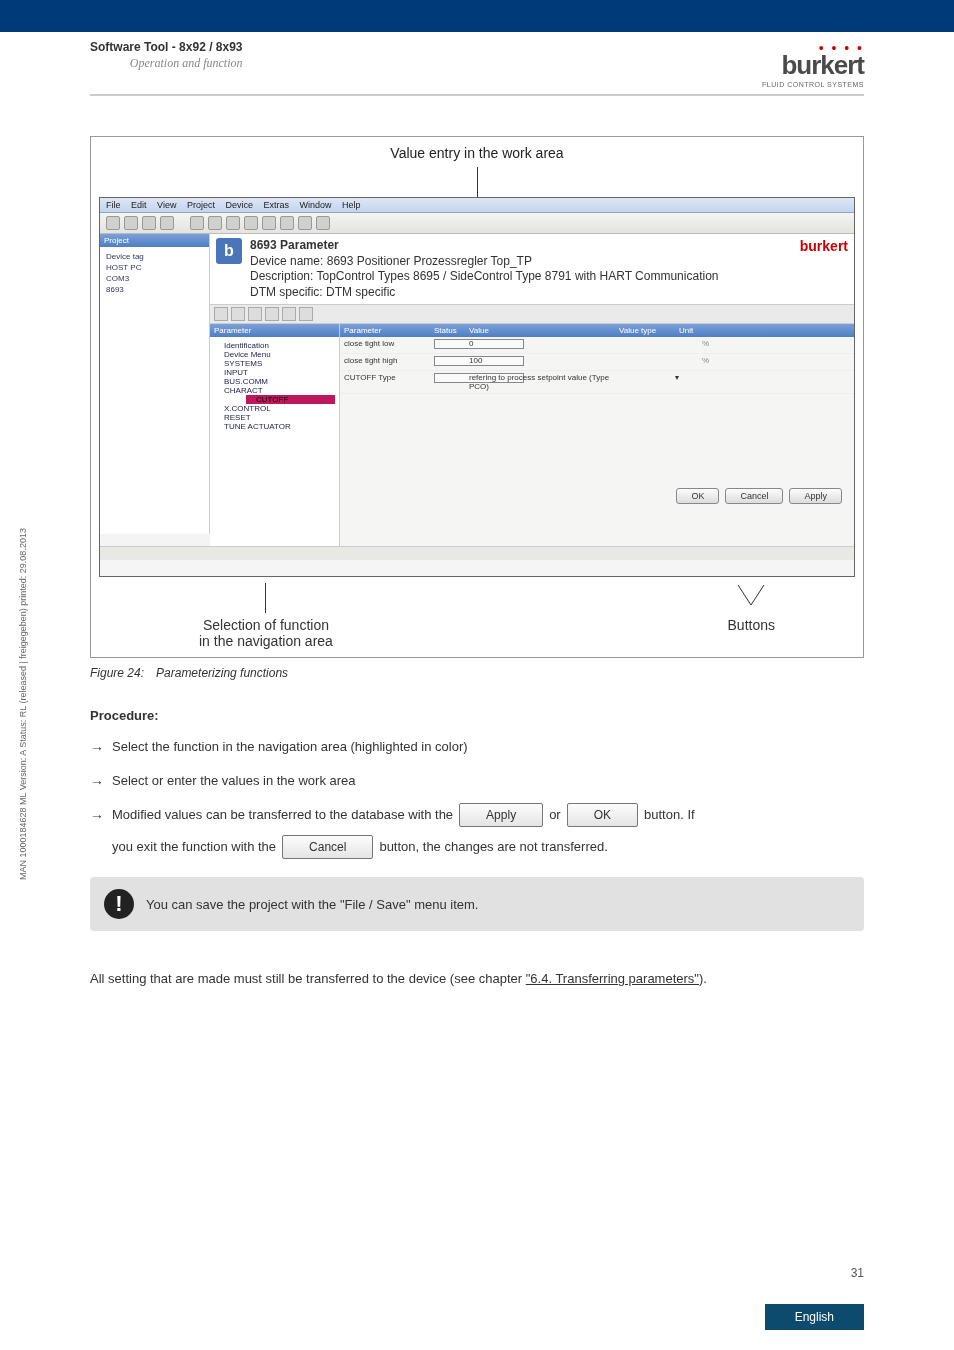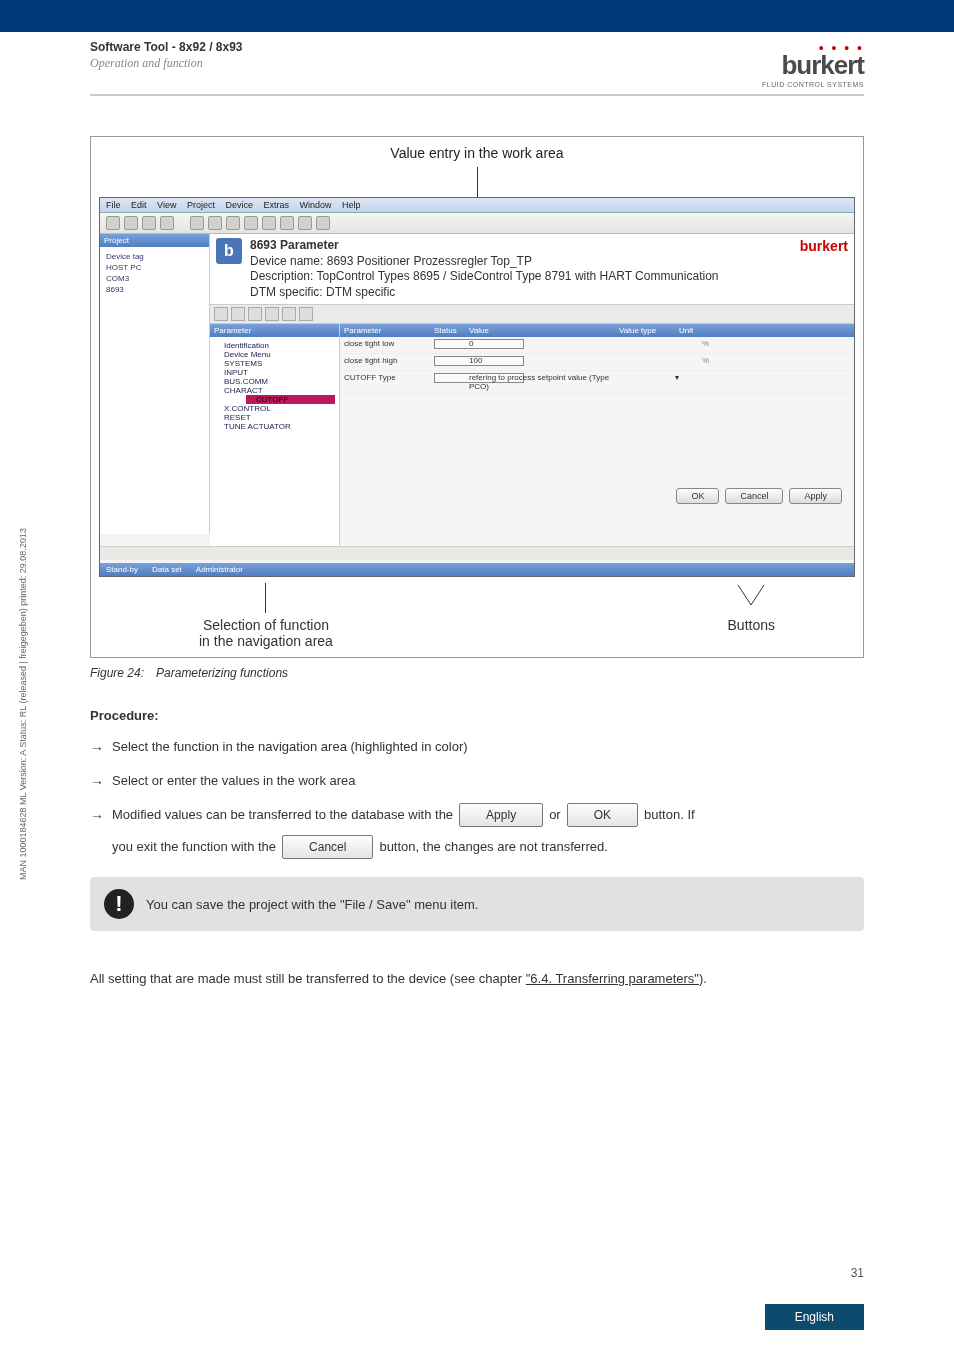--- a/index.html
+++ b/index.html
@@ -8,21 +8,21 @@
     height: 1350px;
     font-family: Arial, Helvetica, sans-serif;
     background: #fff;
     position: relative;
     color: #333;
   }
   .top-bar { width: 100%; height: 32px; background: #003a78; }
   .header-row { display: flex; justify-content: space-between; padding: 8px 90px 0 90px; }
   .header-left { font-size: 12px; color: #333; }
   .header-left .title { font-weight: bold; }
-  .header-left .sub { color: #888; font-family: Georgia, serif; font-style: italic; margin-top: 2px; }
+  .header-left .sub { color: #888; font-family: Georgia, serif; font-style: italic; margin-top: 2px; text-align: right; }
   .brand { text-align: right; }
   .brand .logo { font-size: 26px; font-weight: bold; color: #4a4a4a; letter-spacing: -1px; }
   .brand .dots { color: #cc0000; font-size: 14px; letter-spacing: 2px; display:block; margin-bottom:-6px; padding-left:4px;}
   .brand .tag { font-size: 7px; color: #666; letter-spacing: 0.5px; }
   .divider { border-top: 2px solid #ccc; margin: 6px 90px 0 90px; }
 
   .main { padding: 40px 90px 0 90px; }
   h2.sec { font-size: 18px; color: #003a78; font-weight: bold; margin-bottom: 18px; }
 
   .fig-wrap { border: 1px solid #999; padding: 8px; }
@@ -243,25 +243,20 @@
             </div>
           </div>
           <div class="ss-btns">
             <div class="ss-btn">OK</div>
             <div class="ss-btn">Cancel</div>
             <div class="ss-btn">Apply</div>
           </div>
         </div>
       </div>
       <div class="ss-status2"></div>
-      <div class="ss-status">
-        <span>Stand-by</span>
-        <span>Data set</span>
-        <span>Administrator</span>
-      </div>
     </div>
 
     <div class="annot-row">
       <div class="annot-col" style="margin-left:60px;">
         <div class="vline"></div>
         <div>Selection of function</div>
         <div>in the navigation area</div>
       </div>
       <div class="annot-col" style="margin-right:40px;">
         <svg class="vshape" width="30" height="30">

